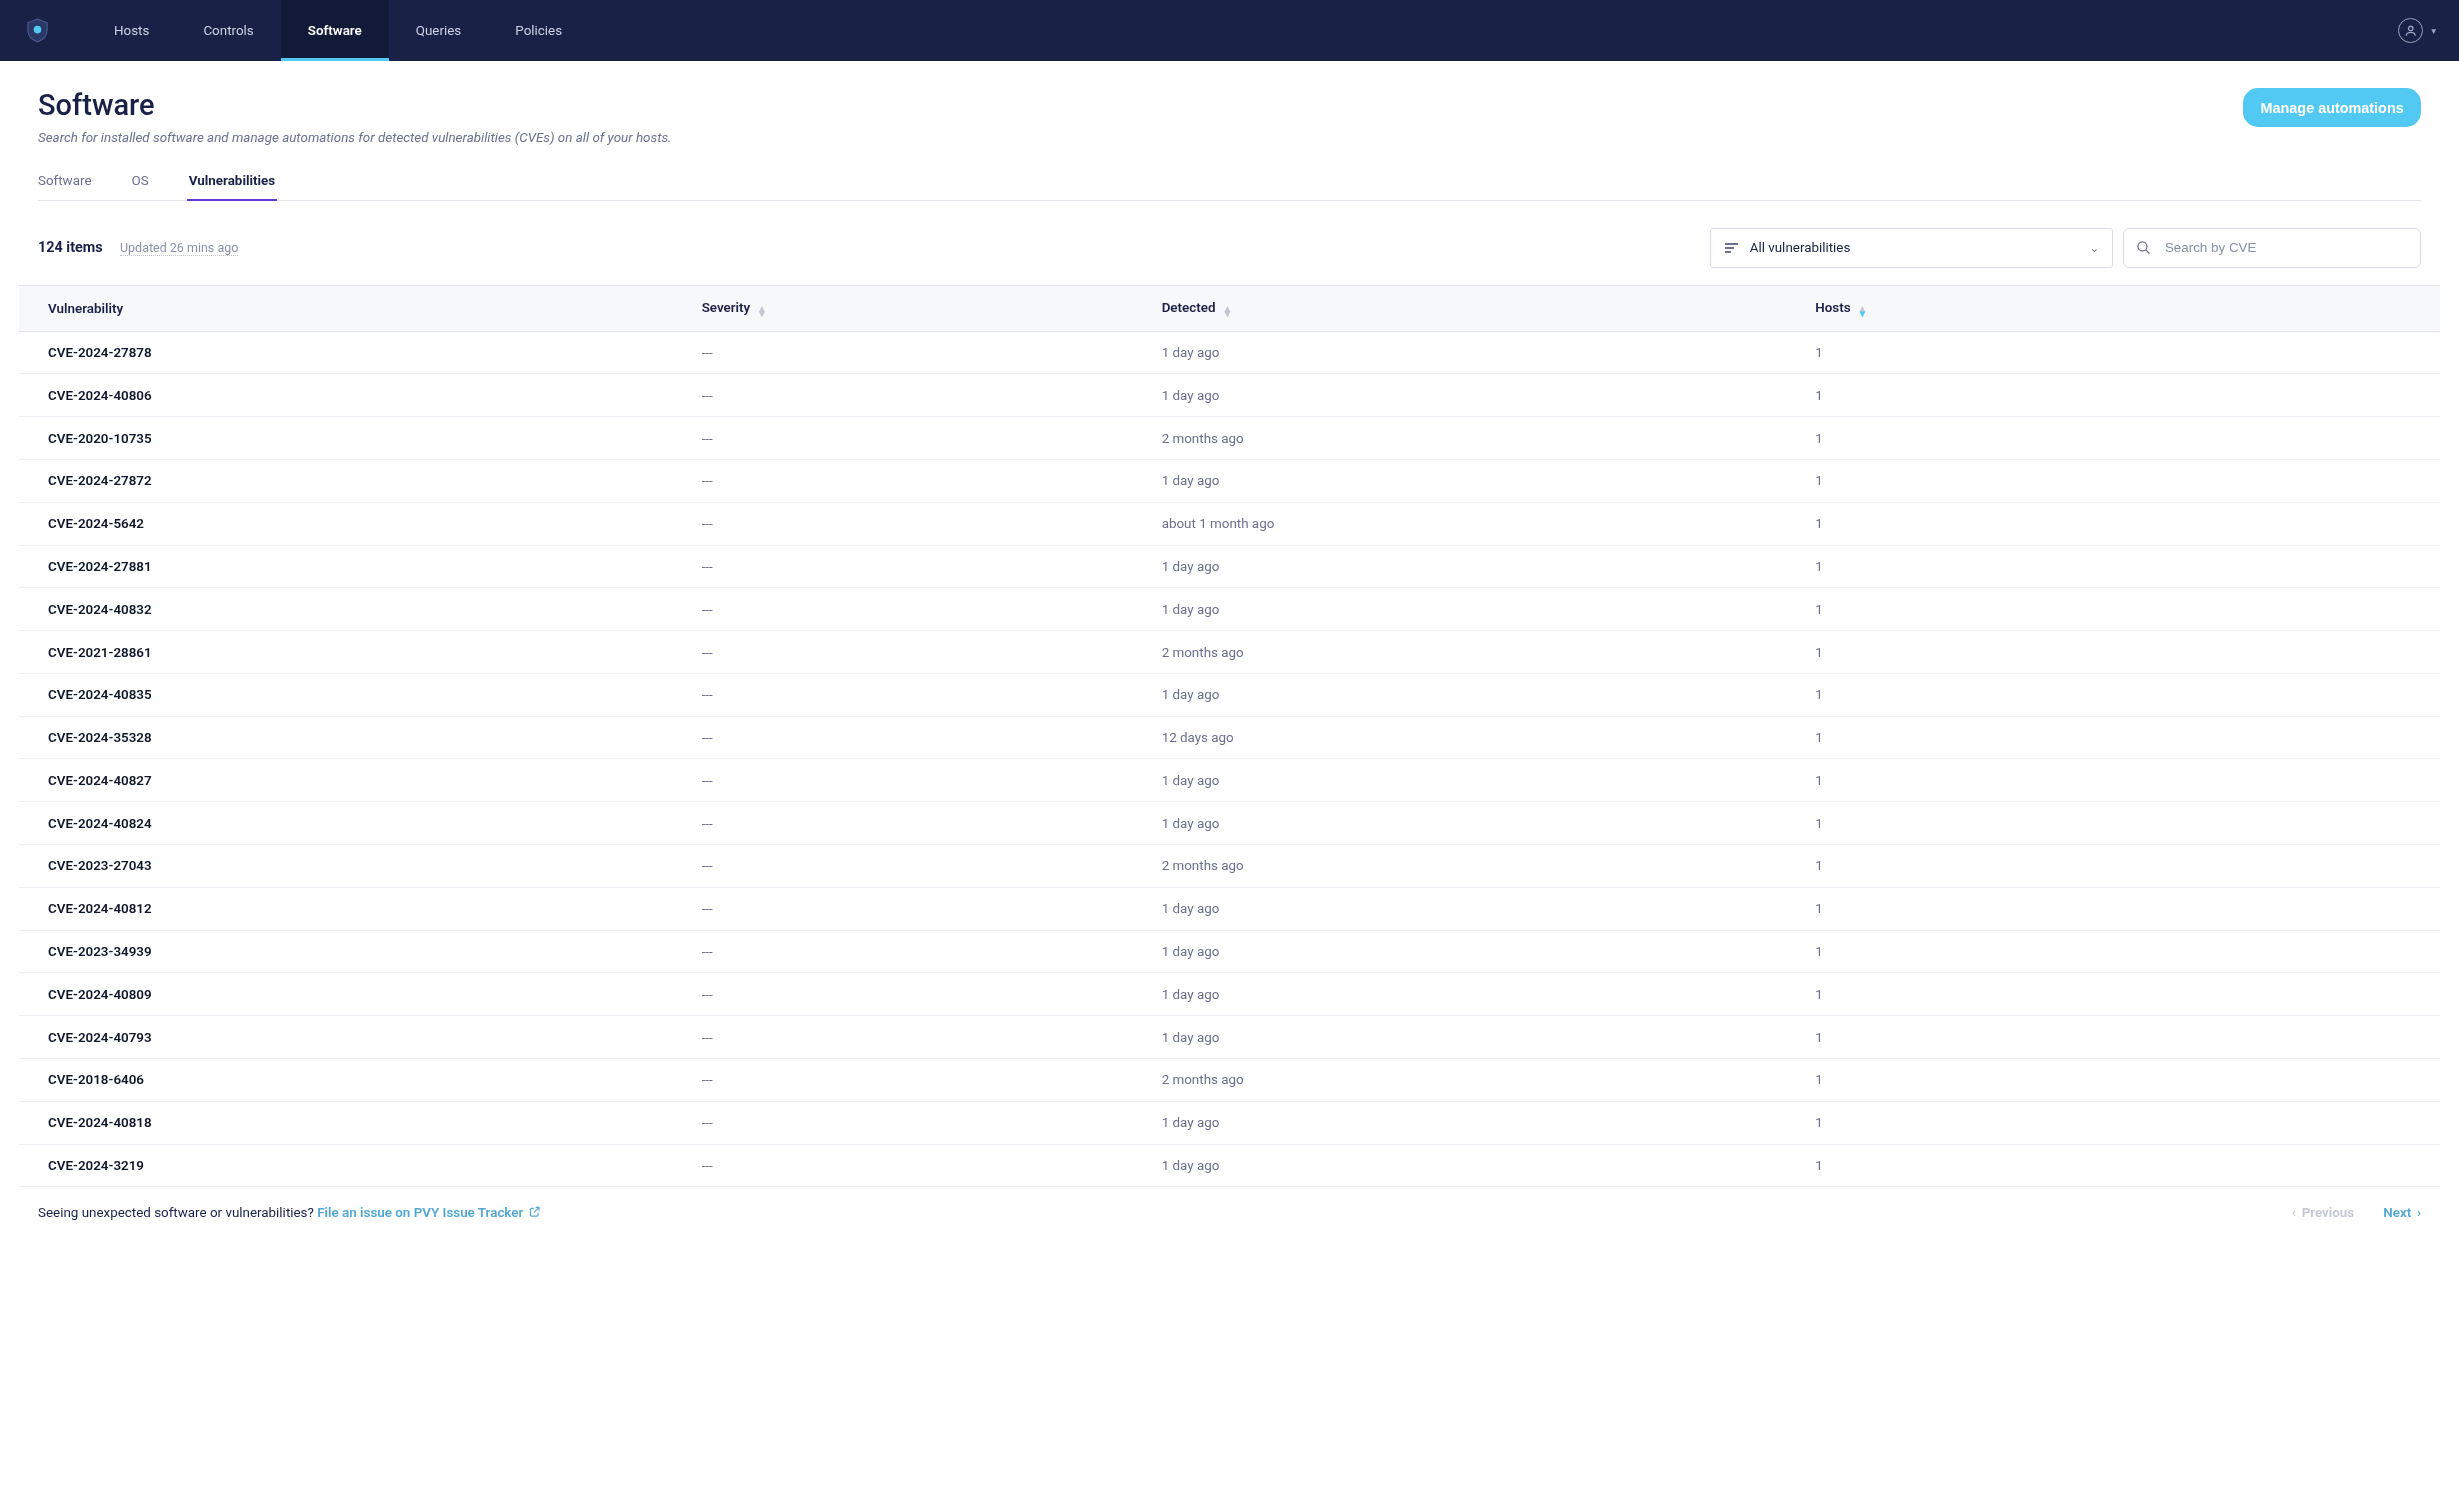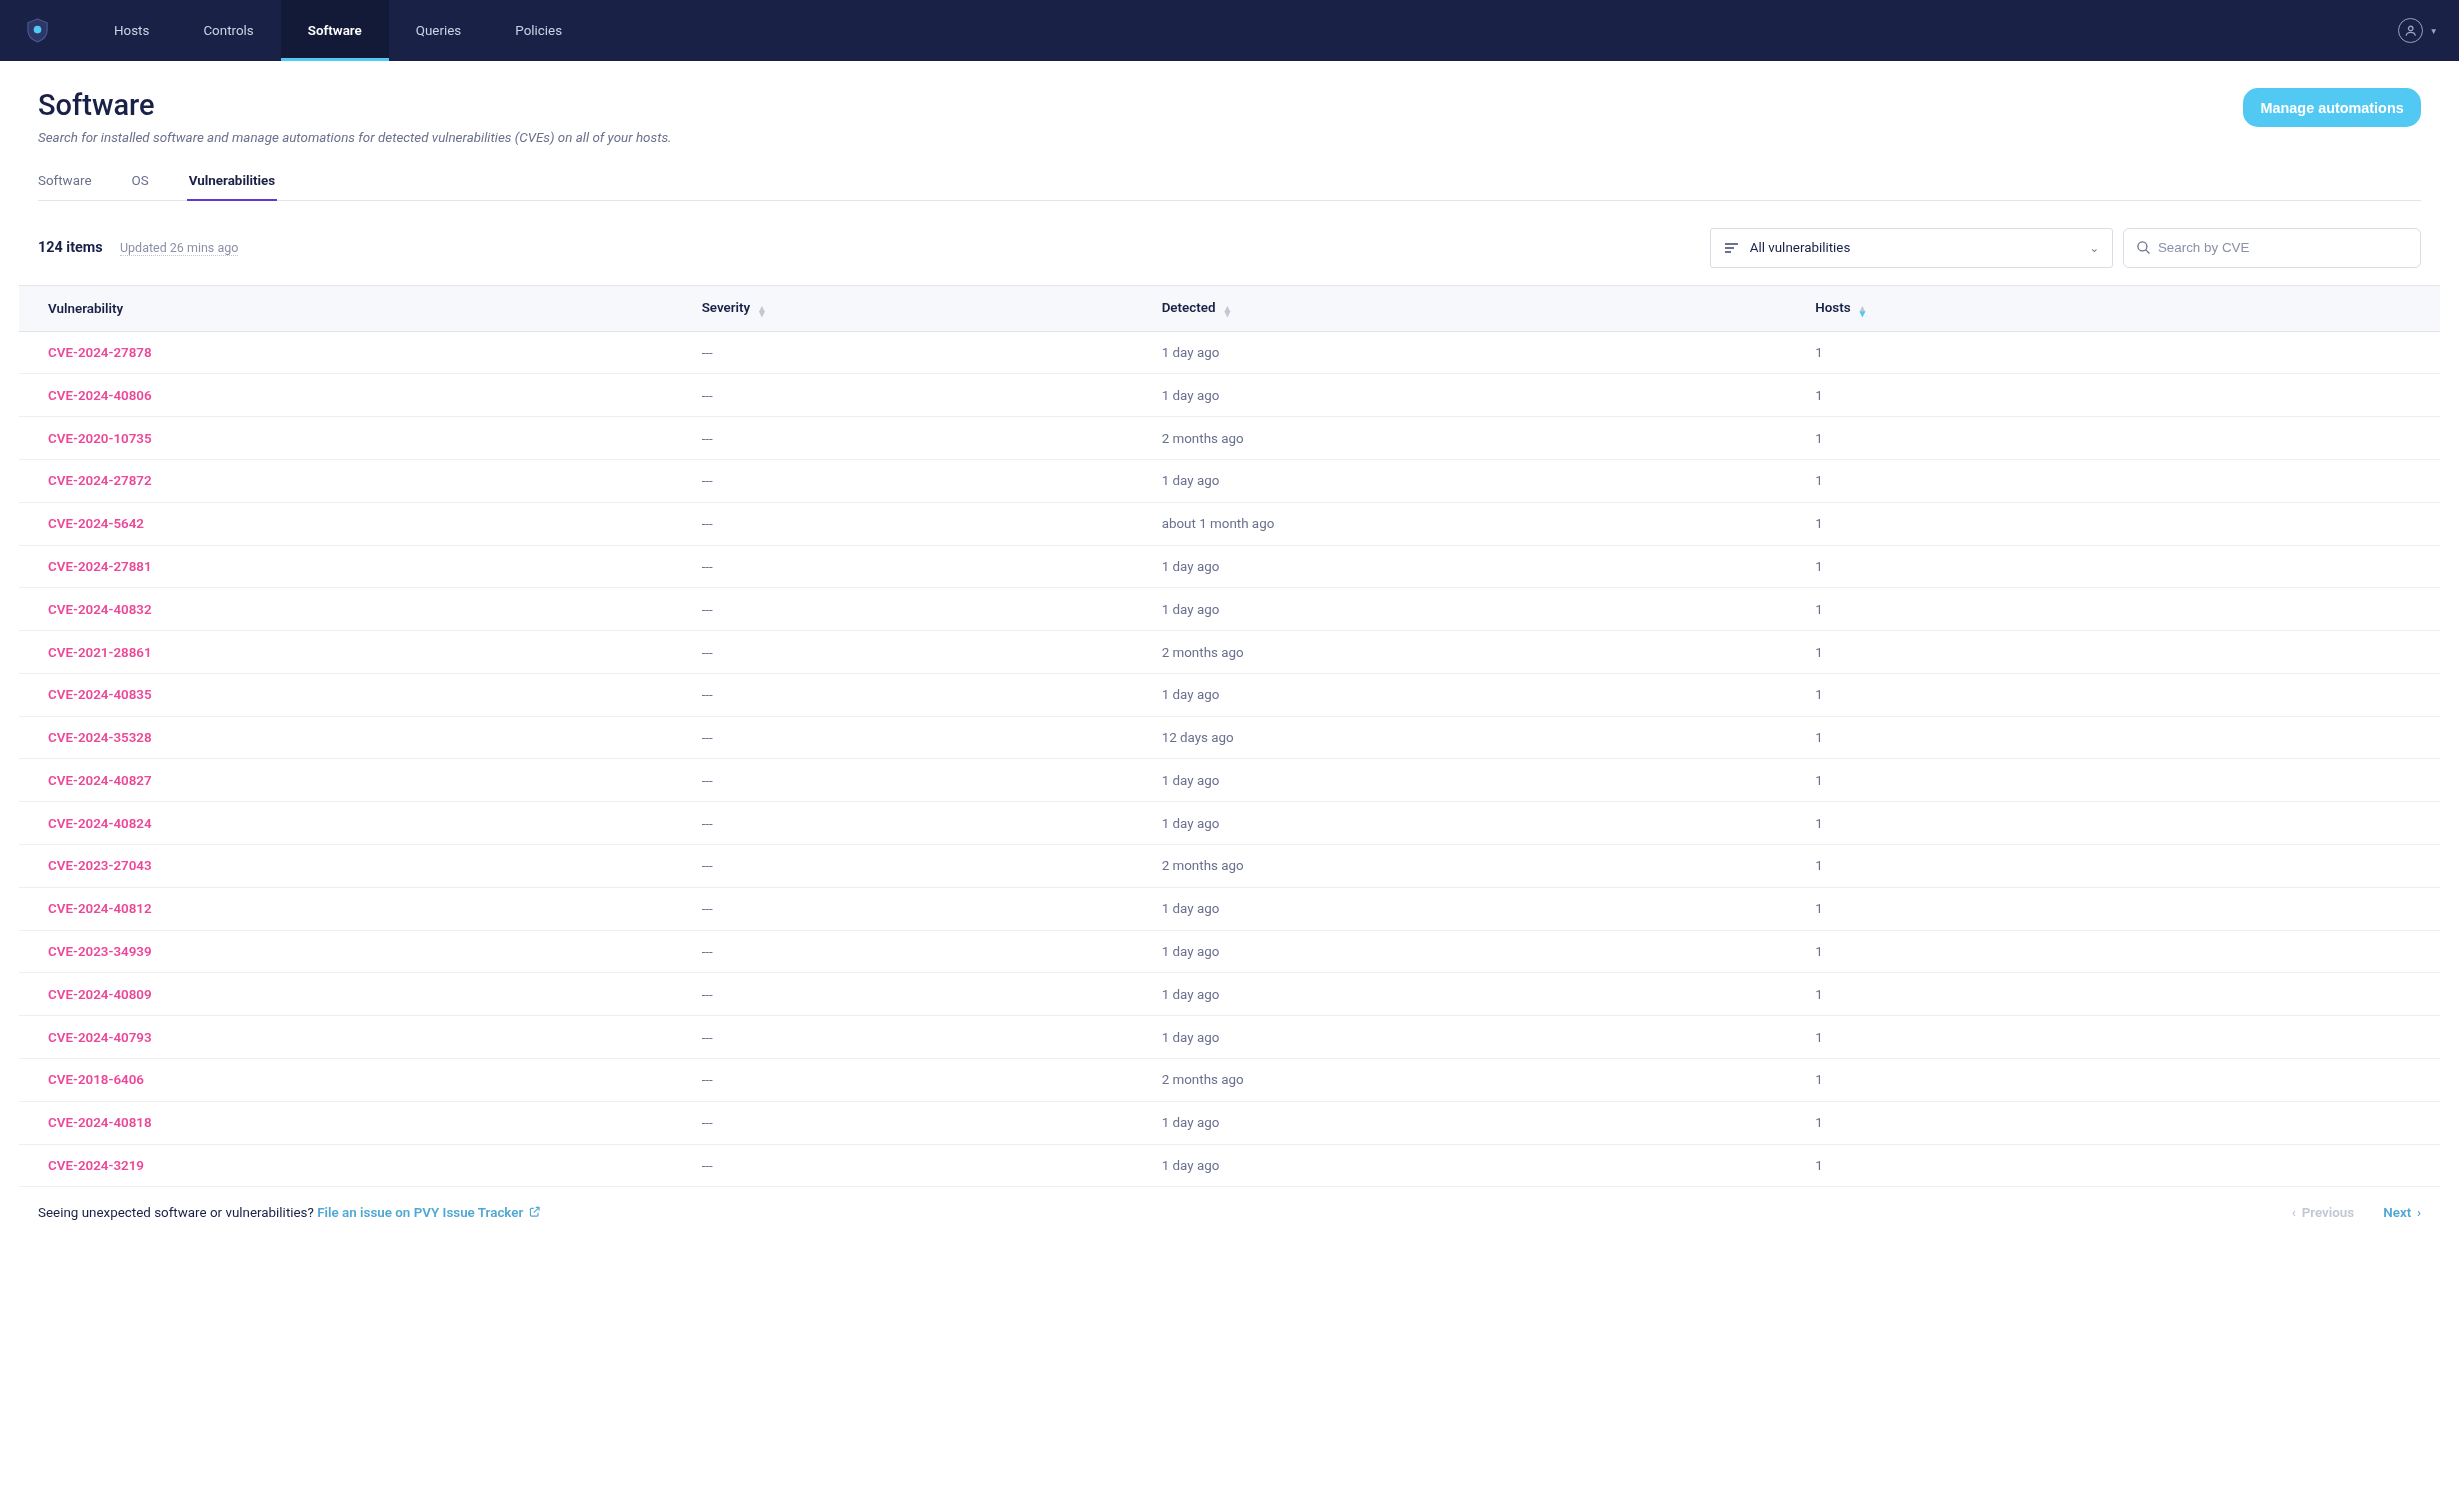--- a/index.html
+++ b/index.html
@@ -167,21 +167,21 @@
   .filter-lines span:nth-child(1){width:13.4px;}
   .filter-lines span:nth-child(2){width:9.6px;}
   .filter-lines span:nth-child(3){width:5.8px;}
   .search-box {
     border: 1px solid #d9dce5;
     border-radius: 5.8px;
     height: 40px;
     display: flex;
     align-items: center;
     padding: 0 11.5px;
-    gap: 7px;
+    gap: 14px;
     min-width: 298px;
   }
   .search-box input {
     border: none;
     outline: none;
     font-size: 13.4px;
     color: #192147;
     flex: 1;
   }
   .search-box input::placeholder { color: #8a90a8; }
@@ -203,21 +203,21 @@
   thead .sort-icon .up { color:#c3c7d4; }
   thead .sort-icon .down { color:#c3c7d4; }
   thead .sort-icon.active-down .down { color:#51c9f2; }
   tbody td {
     border-bottom: 1px solid #eceef3;
     padding: 13.4px 29px;
     font-size: 13.4px;
     color: #6a708e;
   }
   tbody td.vuln a, tbody td.vuln {
-    color: #ec4899;
+    color: #0f172a;
     font-weight: 600;
     cursor: pointer;
   }
   .col-vuln { width: 27%; }
   .col-sev { width: 19%; }
   .col-det { width: 27%; }
   .col-hosts { width: 27%; }
 
   
   .table-footer {

